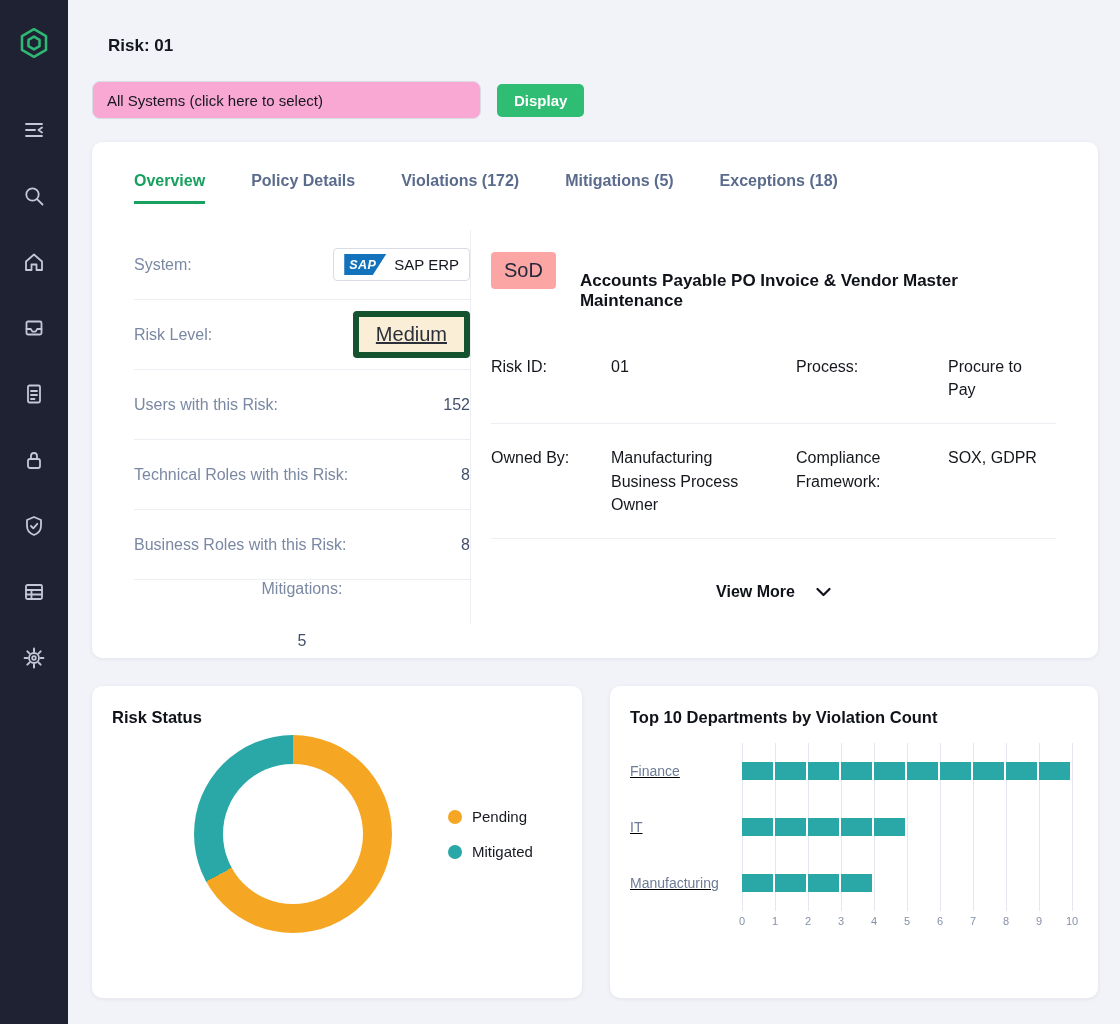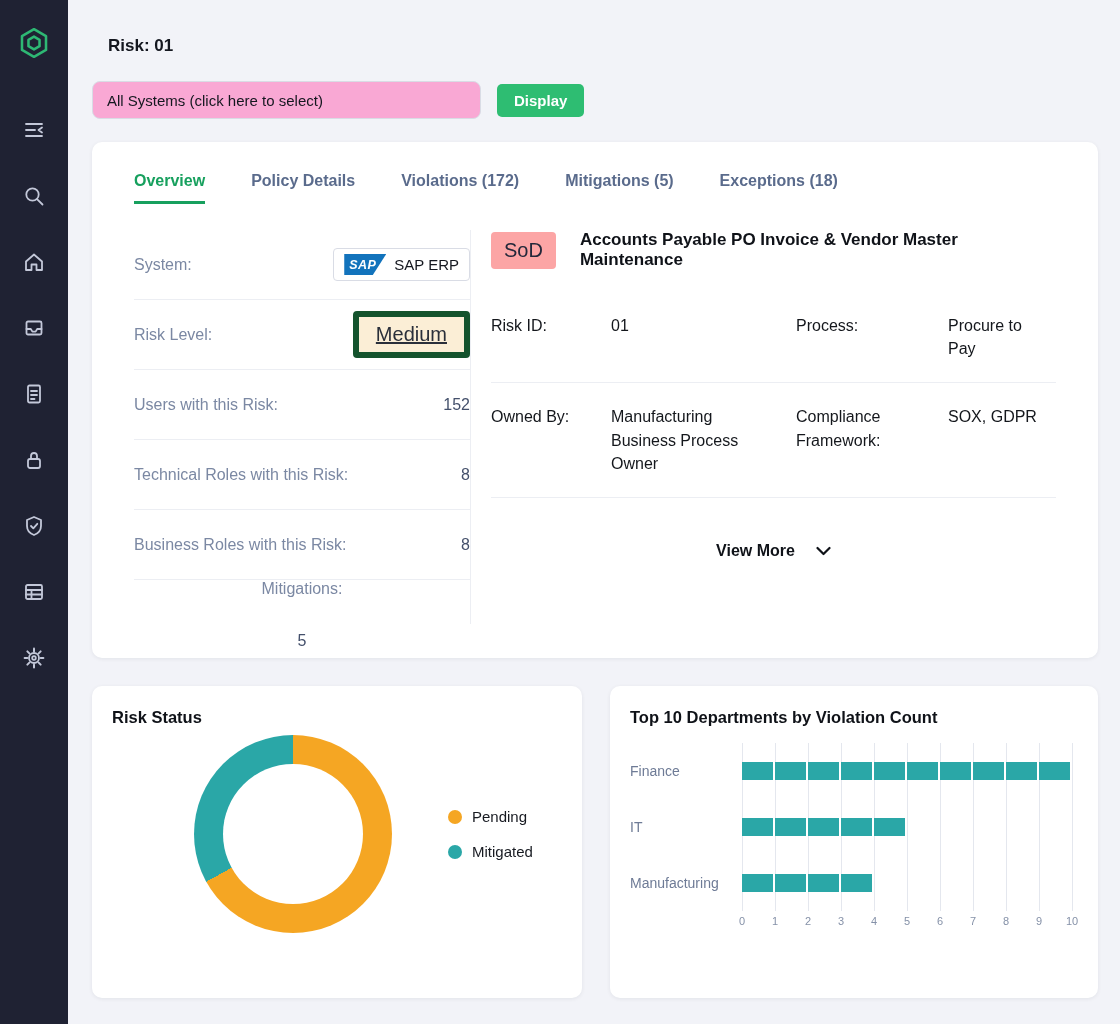--- a/index.html
+++ b/index.html
@@ -41,21 +41,21 @@
               color:#fff; font-style:italic; font-weight:bold; font-size:12.5px; display:flex; align-items:center;
               padding-left:5px; letter-spacing:.5px; }
   .sap-text { font-size:15px; color:#14171F; }
   .medium-badge { background:#FBEED6; border:6px solid #14532d; border-radius:4px; padding:6px 17px; font-size:20px; color:#2A2F3A;text-decoration:underline; }
 
   .vdivider { width:1px; background:#ECEEF3; margin:26px 0 16px 0; }
 
   .right-col { flex:1; padding:26px 0 0 20px; }
   .detail-head { display:flex; align-items:center; gap:24px; margin-bottom:22px; }
   .sod-badge { background:#fca5a5; border-radius:4px; padding:7px 13px; font-size:20px; color:#23283A; flex-shrink:0;text-align:right; }
-  .detail-title { font-size:17px; font-weight:bold; color:#0F1218; }
+  .detail-title { font-size:17px; font-weight:bold; color:#0F1218;margin-top:41px; }
   .detail-row { display:grid; grid-template-columns:120px 185px 152px 1fr; padding:22px 0; border-bottom:1px solid #ECEEF3; align-items:start; }
   .detail-row:first-of-type { border-top:1px solid #ECEEF3; }
   .flabel, .fvalue { font-size:16px; color:#14171C; line-height:1.45; padding-right:10px; }
   .view-more { display:flex; align-items:center; gap:21px; justify-content:center; margin-top:44px;
                font-size:16px; font-weight:bold; color:#0F1218; cursor:pointer; }
   .view-more svg { stroke:#0F1218; fill:none; stroke-width:2.2; stroke-linecap:round; stroke-linejoin:round; }
 
   
   .chart-card { position:absolute; top:686px; background:#fff; border-radius:10px; box-shadow:0 1px 4px rgba(20,25,40,0.07); padding:22px 20px; }
   .chart-title { font-size:16.5px; font-weight:bold; color:#0F1218; }
@@ -66,21 +66,21 @@
   .donut { width:198px; height:198px; border-radius:50%; margin-left:82px; position:relative; }
   .donut::after { content:""; position:absolute; inset:29px; background:#fff; border-radius:50%; }
   .legend { margin-left:56px; display:flex; flex-direction:column; gap:18px; }
   .legend-item { display:flex; align-items:center; gap:10px; font-size:15px; color:#171A21; }
   .legend-dot { width:14px; height:14px; border-radius:50%; flex-shrink:0; }
 
   .hchart { position:relative; margin-top:16px; }
   .hgrid { position:absolute; left:112px; top:0; width:331px; height:168px;
            background:repeating-linear-gradient(90deg,#E4E7EE 0 1px,transparent 1px 33px); }
   .hrows { position:relative; }
-  .hrow { display:flex; align-items:center; height:56px; }
+  .hrow { display:flex; align-items:center; height:56px;text-decoration:underline; }
   .hcat { width:112px; font-size:14px; color:#6E7B96; }
   .hbar { display:flex; height:18px; }
   .hseg { width:31px; height:18px; margin-right:2px; }
   .haxis { position:relative; margin-left:112px; height:16px; margin-top:4px; }
   .htick { position:absolute; transform:translateX(-50%); font-size:11px; color:#8591A8; top:0; }
 </style>
 </head>
 <body>
 
 <div class="page">

